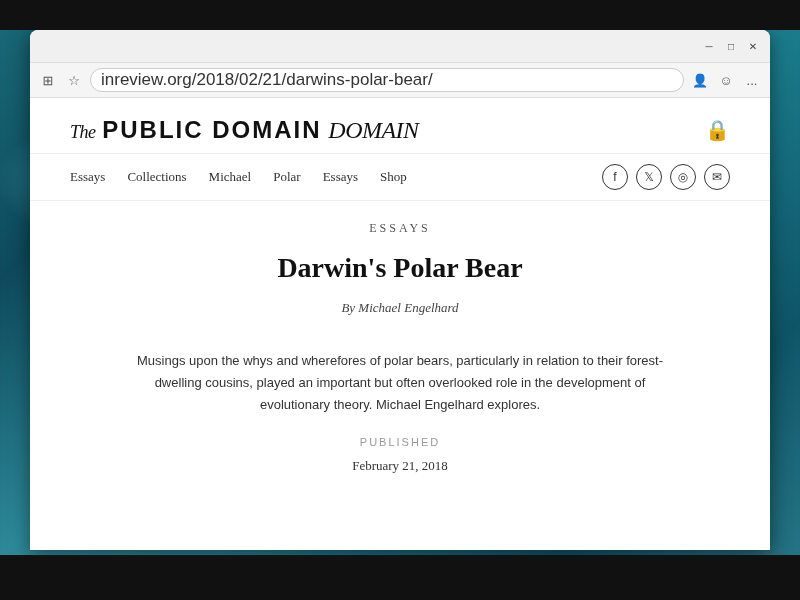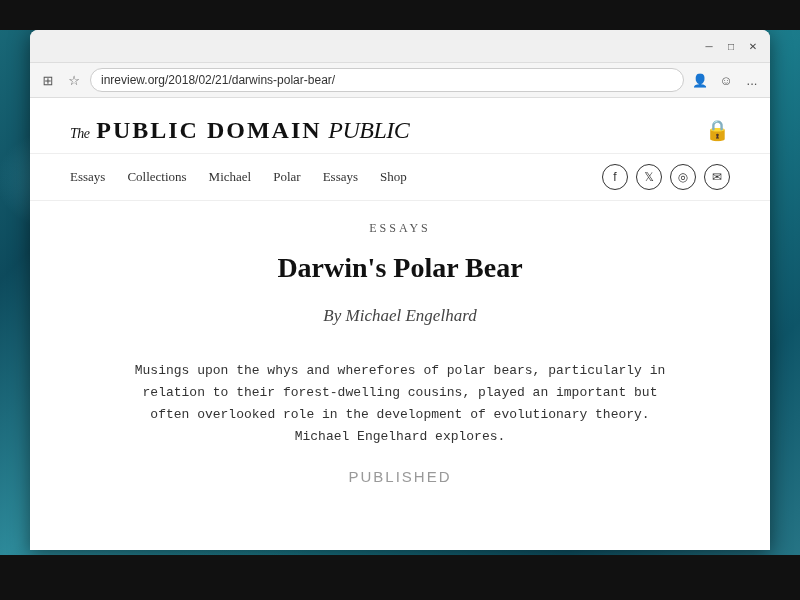--- a/index.html
+++ b/index.html
@@ -97,21 +97,21 @@
       gap: 6px;
     }
 
     .url-field {
       flex: 1;
       height: 24px;
       background: #fff;
       border: 1px solid #ccc;
       border-radius: 12px;
       padding: 0 10px;
-      font-size: 12px;
+      font-size: 17px;
       color: #333;
       display: flex;
       align-items: center;
     }
 
     .addr-icon {
       width: 20px;
       height: 20px;
       display: flex;
       align-items: center;
@@ -141,26 +141,26 @@
 
     .site-logo {
       font-size: 26px;
       color: #111;
       letter-spacing: -0.5px;
     }
 
     .site-logo .the {
       font-family: Georgia, 'Times New Roman', serif;
       font-style: italic;
-      font-size: 14px;
+      font-size: 18px;
       font-weight: normal;
     }
 
     .site-logo .public-domain {
-      font-family: Liberation Serif, serif;
+      font-family: Liberation Sans, sans-serif;
       font-weight: bold;
       font-size: 24px;
       text-transform: uppercase;
       letter-spacing: 2px;
     }
 
     .site-logo .review {
       font-family: Georgia, 'Times New Roman', serif;
       font-style: italic;
       font-size: 24px;
@@ -225,43 +225,43 @@
       color: #555;
       text-transform: uppercase;
       margin-bottom: 16px;
     }
 
     .article-title {
       font-family: Georgia, 'Times New Roman', serif;
       font-size: 28px;
       font-weight: bold;
       color: #111;
-      margin-bottom: 22px;
+      margin-bottom: 16px;
     }
 
     .article-author {
       font-family: Georgia, serif;
-      font-size: 17px;
+      font-size: 13px;
       color: #444;
       margin-bottom: 20px;
       font-style: italic;
     }
 
     .article-description {
-      font-family: Liberation Mono, monospace;
+      font-family: Liberation Sans, sans-serif;
       font-size: 13px;
       line-height: 1.7;
       color: #333;
       margin-bottom: 20px;
       text-align: center;
       margin-top: 34px;
     }
 
     .published-label {
-      font-size: 15px;
+      font-size: 11px;
       letter-spacing: 2px;
       color: #999;
       text-transform: uppercase;
       margin-bottom: 10px;
     }
 
     .published-date {
       font-size: 13px;
       color: #333;
       font-family: Georgia, serif;
@@ -292,21 +292,21 @@
     <div class="addr-icon">☺</div>
     <div class="addr-icon">...</div>
   </div>
 
   <div class="browser-content">
 
     <div class="site-header">
       <div class="site-logo">
         <span class="the">The</span>
         <span class="public-domain">PUBLIC DOMAIN</span>
-        <span class="review">PUBLIC</span>
+        <span class="review">DOMAIN</span>
       </div>
       <div class="header-icon">🔒</div>
     </div>
 
     <div class="site-nav">
       <div class="nav-links">
         <span class="nav-link">Essays</span>
         <span class="nav-link">Collections</span>
         <span class="nav-link">Michael</span>
         <span class="nav-link">Polar</span>
@@ -320,16 +320,17 @@
         <div class="social-icon">✉</div>
       </div>
     </div>
 
     <div class="article-content">
       <div class="section-label">ESSAYS</div>
       <div class="article-title">Darwin's Polar Bear</div>
       <div class="article-author">By Michael Engelhard</div>
       <div class="article-description">Musings upon the whys and wherefores of polar bears, particularly in relation to their forest-dwelling cousins, played an important but often overlooked role in the development of evolutionary theory. Michael Engelhard explores.</div>
       <div class="published-label">PUBLISHED</div>
+      <div class="published-date">February 21, 2018</div>
     </div>
 
   </div>
 </div>
 
 </body></html>

